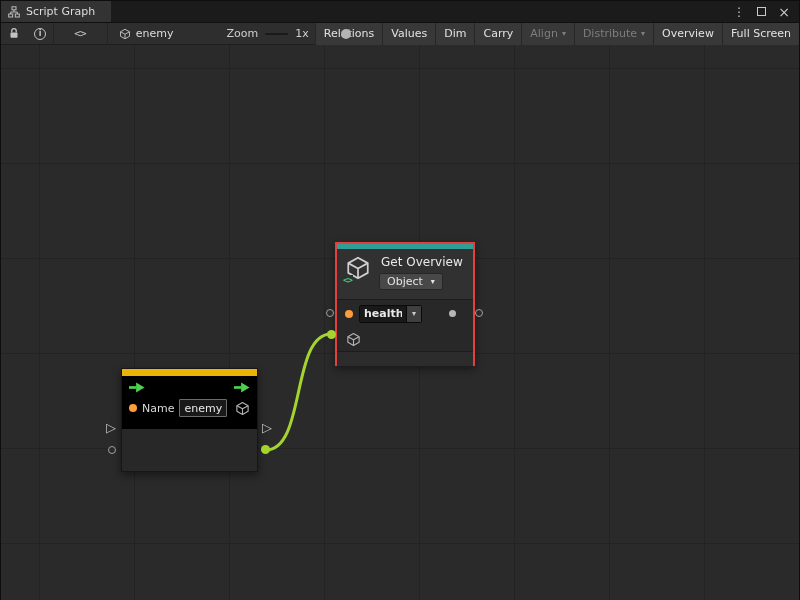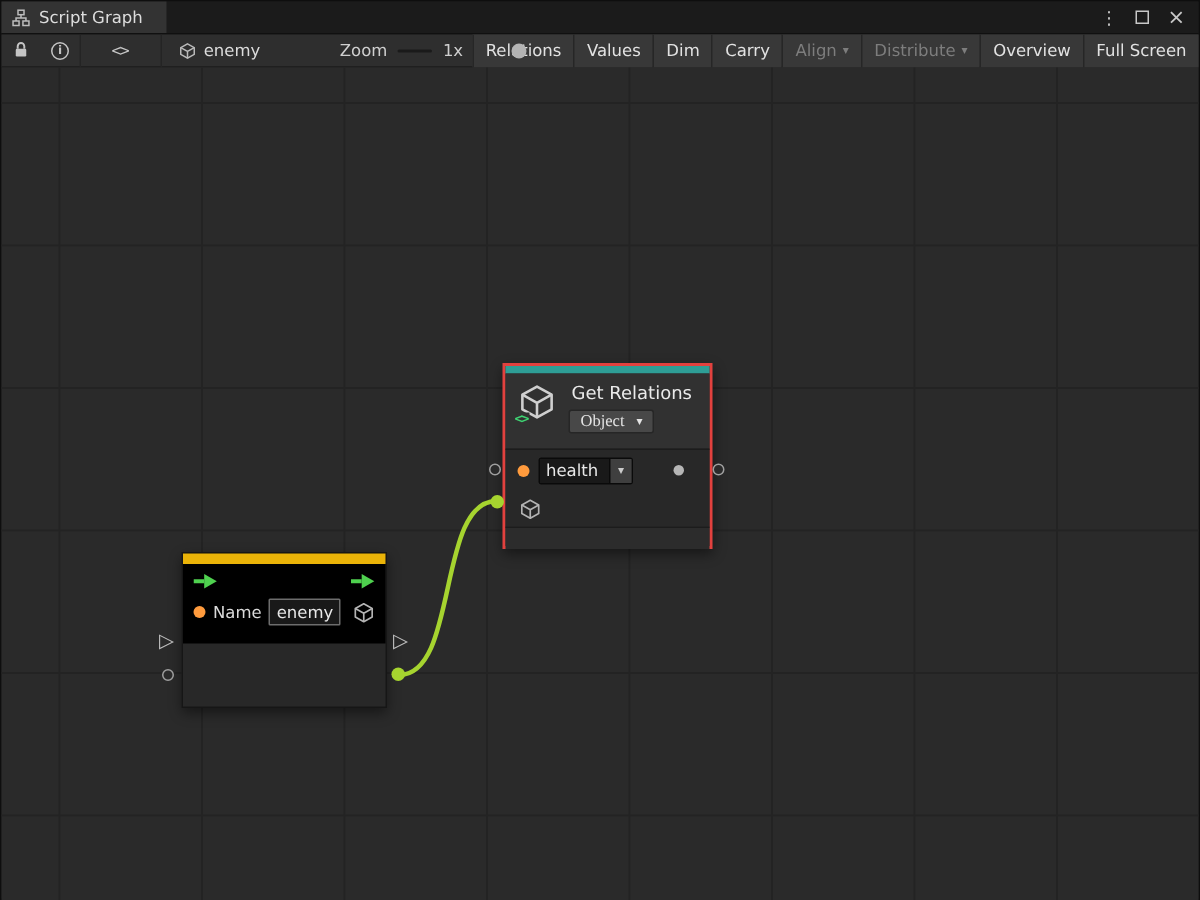--- a/index.html
+++ b/index.html
@@ -60,32 +60,32 @@
   .gv-accent{height:5px;background:#2e9e96;}
   .gv-header{display:flex;gap:8px;padding:6px 8px 4px;height:50px;background:#313131;}
   .cube-badge{position:relative;width:26px;height:26px;flex:0 0 auto;}
   .cube{width:100%;height:100%;}
   .cube path{fill:none;stroke:#cfcfcf;stroke-width:1.6;stroke-linejoin:round;}
   .code-badge{position:absolute;left:-3px;bottom:-4px;background:#313131;color:#3fd473;
     font-family:"DejaVu Sans Mono",monospace;font-size:9px;font-weight:bold;letter-spacing:-1px;padding:0 1px;}
   .gv-head-col{display:flex;flex-direction:column;align-items:flex-start;}
   .gv-title{font-size:12px;color:#eaeaea;padding-left:2px;}
   .kind-drop{display:inline-flex;align-items:center;gap:8px;background:#484848;border:1px solid #262626;
-    border-radius:2px;padding:1px 7px;margin-top:4px;color:#e4e4e4;font-family:Liberation Serif, serif;}
+    border-radius:2px;padding:1px 7px;margin-top:4px;color:#e4e4e4;}
   .gv-body{background:#282828;border-top:1px solid #1c1c1c;}
   .gv-row1{display:flex;align-items:center;gap:6px;padding:0 8px;height:27px;}
   .gv-row2{display:flex;align-items:center;padding:0 9px;height:24px;}
   .gv-footer{height:15px;border-top:1px solid #1c1c1c;background:#2c2c2c;}
   .dot{display:inline-block;border-radius:50%;}
   .dot.orange{width:8px;height:8px;background:#ff9b3d;flex:0 0 auto;}
   .dot.gray{width:7px;height:7px;background:#b6b6b6;margin-left:auto;margin-right:9px;flex:0 0 auto;}
   .combo{display:inline-flex;align-items:stretch;border:1px solid #0a0a0a;border-radius:2px;height:18px;}
   .nfield{height:100%;background:#191919;border:none;color:#e8e8e8;font-size:11px;
     font-family:"DejaVu Sans","Liberation Sans",sans-serif;padding:0 4px;outline:none;}
-  .combo .nfield{width:46px;}
+  .combo .nfield{width:46px;font-weight:bold;}
   .combo-btn{display:flex;align-items:center;justify-content:center;width:15px;background:#3f3f3f;
     border-left:1px solid #0a0a0a;color:#cccccc;}
   .cube-sm{width:15px;height:15px;}
   .cube-sm path{stroke:#b4b4b4;stroke-width:1.8;}
 
   .cr-header{display:flex;align-items:center;gap:9px;padding:0 10px;height:42px;background:#313131;}
   .cube-md{width:22px;height:22px;flex:0 0 auto;}
   .cr-sub{font-size:10px;color:#c6c6c6;margin-bottom:1px;}
   .cr-title{font-size:12.5px;color:#f0f0f0;}
   .cr-body{background:#000000;border-top:7px solid #eab308;height:60px;}
@@ -181,21 +181,21 @@
       <div class="gv-accent"></div>
       <div class="gv-header">
         <div class="cube-badge">
           <svg class="cube" viewBox="0 0 24 24">
             <path d="M12 2.5 21 7.5 21 16.5 12 21.5 3 16.5 3 7.5Z"></path>
             <path d="M3 7.5 12 12.5 21 7.5M12 12.5 12 21.5"></path>
           </svg>
           <span class="code-badge">&lt;&gt;</span>
         </div>
         <div class="gv-head-col">
-          <div class="gv-title">Get Relations</div>
+          <div class="gv-title">Get Overview</div>
           <div class="kind-drop">
             <span>Object</span>
             <span class="caret">▾</span>
           </div>
         </div>
       </div>
       <div class="gv-body">
         <div class="gv-row1">
           <span class="dot orange"></span>
           <span class="combo">

